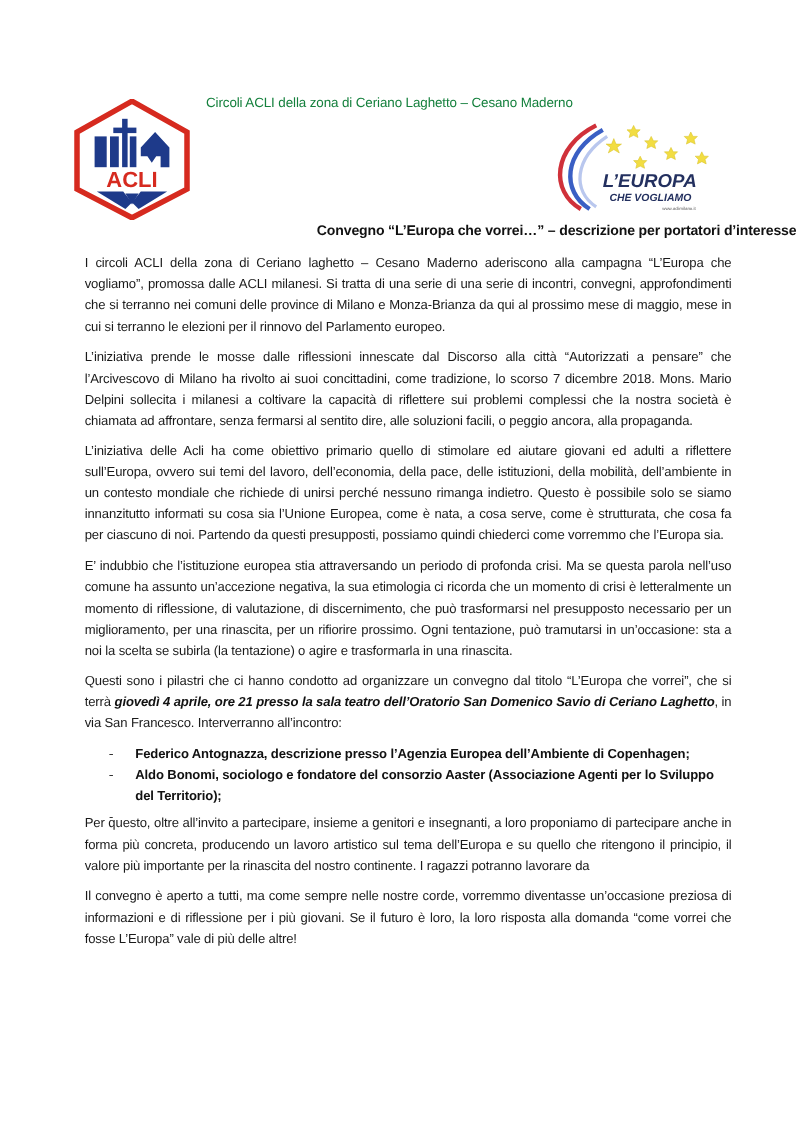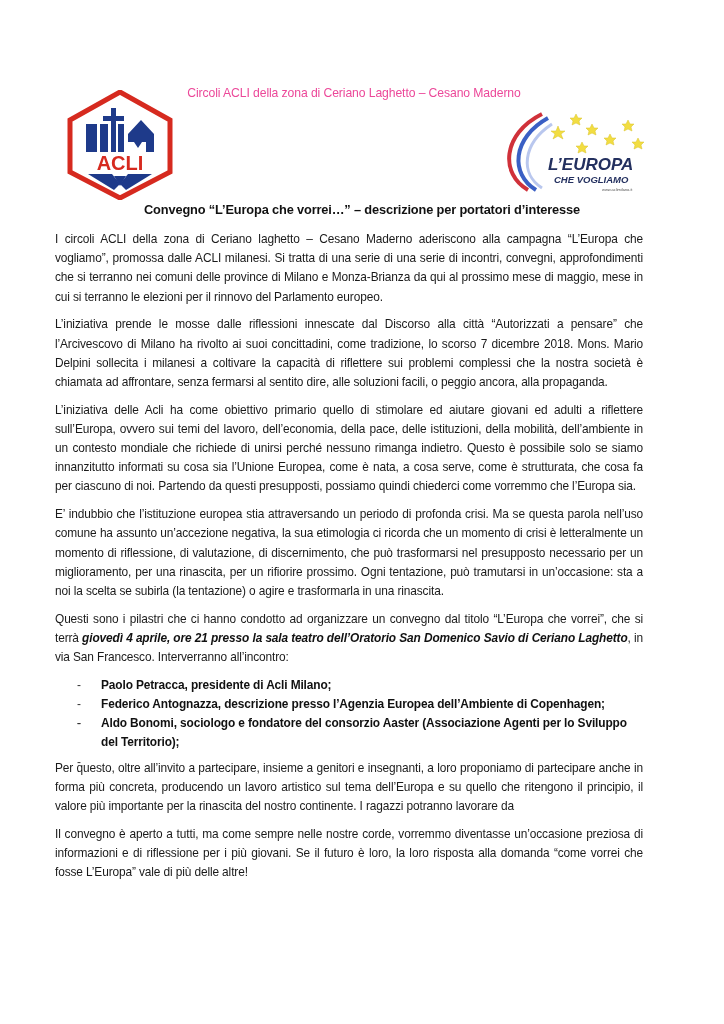--- a/index.html
+++ b/index.html
@@ -3,32 +3,32 @@
   <meta charset="utf-8">
   <style>
     html, body { margin: 0; padding: 0; background: #ffffff; }
     body { width: 724px; height: 1024px; position: relative; overflow: hidden; }
     .page {
       position: absolute; left: 0; top: 0; width: 724px; height: 1024px;
       font-family: "Liberation Sans", sans-serif; color: #1a1a1a;
     }
     .header-line {
       position: absolute; left: 0; width: 708px; top: 86px;
-      text-align: center; font-size: 12.2px; color: #ec4899;
+      text-align: center; font-size: 12.2px; color: #15803d;
       letter-spacing: -0.1px;
     }
     .logo-acli { position: absolute; left: 66px; top: 90px; width: 108px; height: 110px; }
     .logo-europa { position: absolute; left: 498px; top: 104px; width: 164px; height: 92px; }
     .title {
       position: absolute; left: 0; width: 724px; top: 202px;
-      text-align: center; font-size: 12.8px; font-weight: bold; color: #111;
+      text-align: right; font-size: 12.8px; font-weight: bold; color: #111;
       letter-spacing: -0.15px;
     }
     .body-text {
-      position: absolute; left: 55px; width: 588px; top: 230px;
+      position: absolute; left: 77px; width: 588px; top: 230px;
       font-size: 11.9px; line-height: 19.2px; color: #1a1a1a;
       letter-spacing: -0.12px;
     }
     .body-text p { margin: 0 0 8.5px 0; text-align: justify; }
     .body-text b { font-weight: bold; color: #111; font-style: italic; }
     .speaker-list { list-style: none; margin: 0 0 6px 0; padding: 0; }
     .speaker-list li {
       position: relative; padding-left: 46px; font-weight: bold;
       line-height: 19.2px; color: #111;
     }
@@ -82,21 +82,21 @@
 
   <div class="title">Convegno “L’Europa che vorrei…” – descrizione per portatori d’interesse</div>
 
   <div class="body-text">
     <p>I circoli ACLI della zona di Ceriano laghetto – Cesano Maderno aderiscono alla campagna “L’Europa che vogliamo”, promossa dalle ACLI milanesi. Si tratta di una serie di una serie di incontri, convegni, approfondimenti che si terranno nei comuni delle province di Milano e Monza-Brianza da qui al prossimo mese di maggio, mese in cui si terranno le elezioni per il rinnovo del Parlamento europeo.</p>
     <p>L’iniziativa prende le mosse dalle riflessioni innescate dal Discorso alla città “Autorizzati a pensare” che l’Arcivescovo di Milano ha rivolto ai suoi concittadini, come tradizione, lo scorso 7 dicembre 2018. Mons. Mario Delpini sollecita i milanesi a coltivare la capacità di riflettere sui problemi complessi che la nostra società è chiamata ad affrontare, senza fermarsi al sentito dire, alle soluzioni facili, o peggio ancora, alla propaganda.</p>
     <p>L’iniziativa delle Acli ha come obiettivo primario quello di stimolare ed aiutare giovani ed adulti a riflettere sull’Europa, ovvero sui temi del lavoro, dell’economia, della pace, delle istituzioni, della mobilità, dell’ambiente in un contesto mondiale che richiede di unirsi perché nessuno rimanga indietro. Questo è possibile solo se siamo innanzitutto informati su cosa sia l’Unione Europea, come è nata, a cosa serve, come è strutturata, che cosa fa per ciascuno di noi. Partendo da questi presupposti, possiamo quindi chiederci come vorremmo che l’Europa sia.</p>
     <p>E’ indubbio che l’istituzione europea stia attraversando un periodo di profonda crisi. Ma se questa parola nell’uso comune ha assunto un’accezione negativa, la sua etimologia ci ricorda che un momento di crisi è letteralmente un momento di riflessione, di valutazione, di discernimento, che può trasformarsi nel presupposto necessario per un miglioramento, per una rinascita, per un rifiorire prossimo. Ogni tentazione, può tramutarsi in un’occasione: sta a noi la scelta se subirla (la tentazione) o agire e trasformarla in una rinascita.</p>
     <p><span>Questi sono i pilastri che ci hanno condotto ad organizzare un convegno dal titolo “L’Europa che vorrei”, che si terrà </span><b>giovedì 4 aprile, ore 21 presso la sala teatro dell’Oratorio San Domenico Savio di Ceriano Laghetto</b><span>, in via San Francesco. Interverranno all’incontro:</span></p>
     <ul class="speaker-list">
-      <li><span class="dash">-</span><span>Paolo Petracca, presidente di Acli Milano;</span></li>
+      <li><span class="dash">-</span></li>
       <li><span class="dash">-</span><span>Federico Antognazza, descrizione presso l’Agenzia Europea dell’Ambiente di Copenhagen;</span></li>
       <li><span class="dash">-</span></li>
       <li><span class="dash">-</span><span>Aldo Bonomi, sociologo e fondatore del consorzio Aaster (Associazione Agenti per lo Sviluppo del Territorio);</span></li>
       <li><span class="dash">-</span></li>
     </ul>
     <p>Per questo, oltre all’invito a partecipare, insieme a genitori e insegnanti, a loro proponiamo di partecipare anche in forma più concreta, producendo un lavoro artistico sul tema dell’Europa e su quello che ritengono il principio, il valore più importante per la rinascita del nostro continente. I ragazzi potranno lavorare da</p>
     <p>Il convegno è aperto a tutti, ma come sempre nelle nostre corde, vorremmo diventasse un’occasione preziosa di informazioni e di riflessione per i più giovani. Se il futuro è loro, la loro risposta alla domanda “come vorrei che fosse L’Europa” vale di più delle altre!</p>
   </div>
 
 </div>

